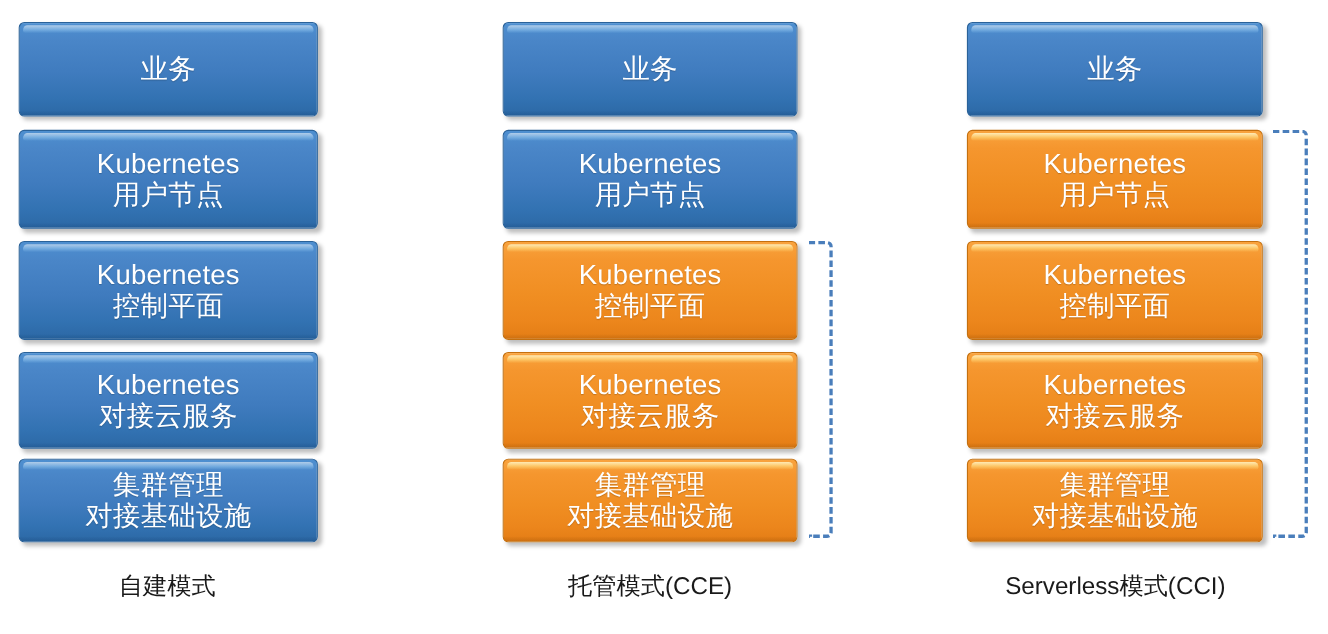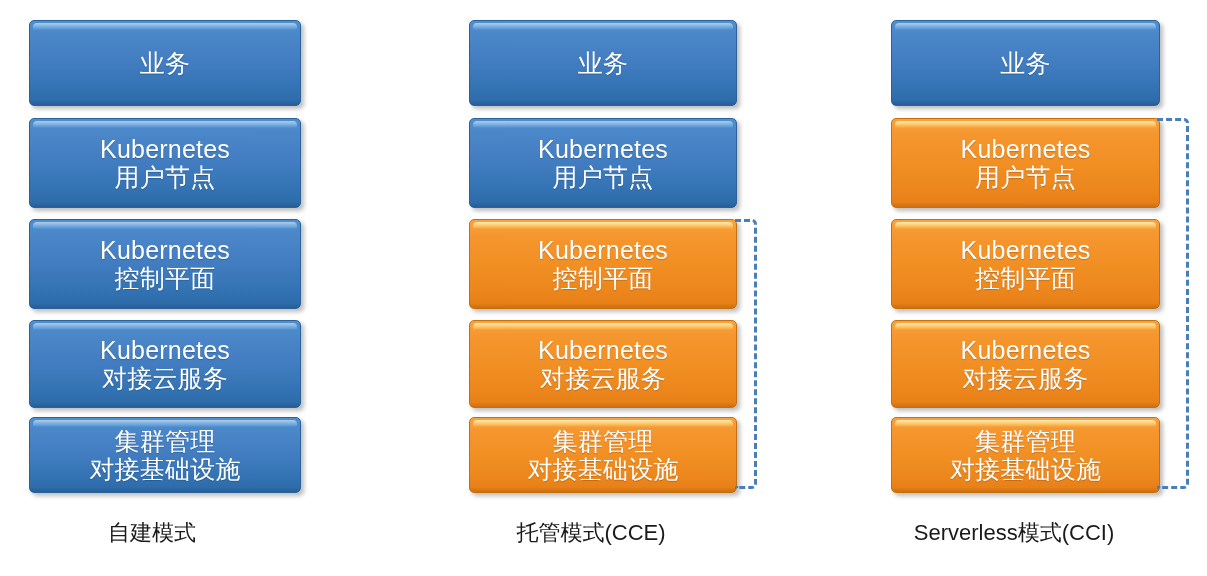--- a/index.html
+++ b/index.html
@@ -36,21 +36,20 @@
     border-radius: 5px;
     display: flex;
     align-items: center;
     justify-content: center;
     text-align: center;
     color: #ffffff;
     line-height: 1.12;
     letter-spacing: 0.2px;
     overflow: hidden;
     box-shadow: 3px 3px 4px rgba(0,0,0,0.26);
-    margin-left: 12px;
   }
 
   .box .label {
     position: relative;
     z-index: 3;
     width: 100%;
     padding: 0 6px;
     box-sizing: border-box;
     font-size: 25px;
     white-space: pre-line;

